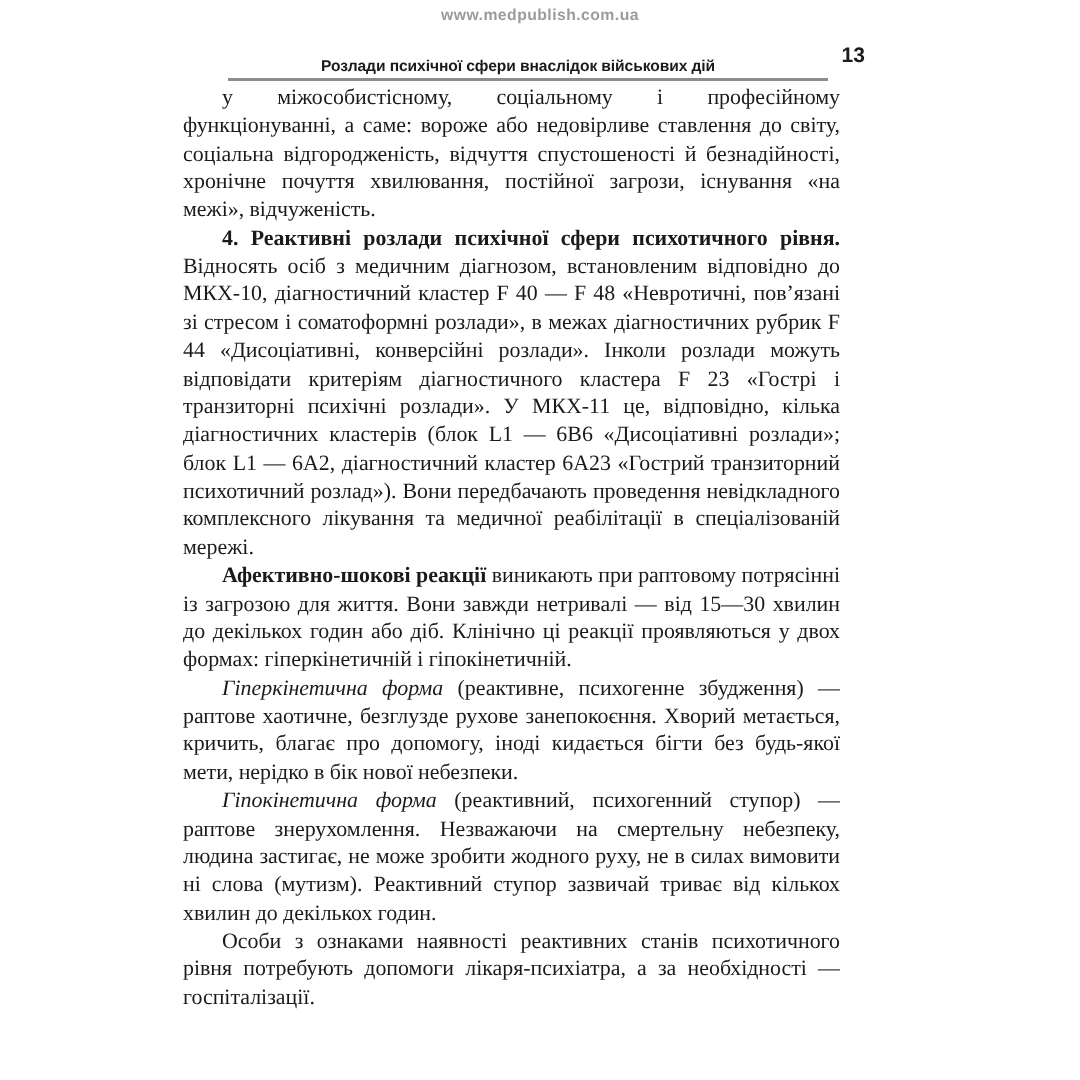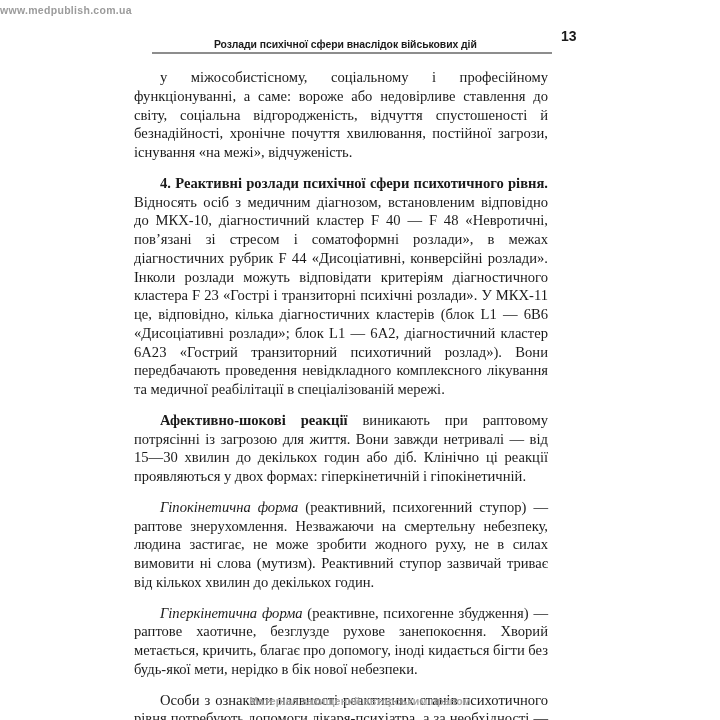--- a/index.html
+++ b/index.html
@@ -18,20 +18,21 @@
     color: #1a1a1a;
     box-sizing: border-box;
   }
 
   
   .site-url {
     position: absolute;
     top: 4px;
     left: 0;
     width: 720px;
+    text-align: center;
     font-family: "Liberation Sans", "DejaVu Sans", sans-serif;
     font-size: 10.5px;
     font-weight: 600;
     letter-spacing: 0.3px;
     color: #9b9b9b;
   }
 
   
   .running-head {
     position: absolute;
@@ -69,21 +70,21 @@
   }
 
   
   .body-col {
     position: absolute;
     top: 56px;
     left: 122px;
     width: 438px;
   }
   p.para {
-    margin: 12px;
+    margin: 0;
     font-size: 14.6px;
     line-height: 18.75px;
     text-align: justify;
     text-justify: inter-word;
     text-indent: 26px;
     hyphens: manual;
     word-spacing: -0.1px;
   }
   .run-bold-italic {
     font-weight: bold;
@@ -121,23 +122,22 @@
 
   <div class="body-col">
 
     <p class="para"><span>у міжособистісному, соціальному і професійному функціонуванні, а саме: вороже або недовірливе ставлення до світу, соціальна відгородженість, відчуття спустошеності й безнадійності, хронічне почуття хвилювання, постійної загрози, існування «на межі», відчуженість.</span></p>
 
     <p class="para"><span class="run-bold">4.</span> <span class="run-bold-italic">Реактивні розлади психічної сфери психотичного рівня.</span><span> Відносять осіб з медичним діагнозом, встановленим відповідно до МКХ-10, діагностичний кластер F 40 — F 48 «Невротичні, пов’язані зі стресом і соматоформні розлади», в межах діагностичних рубрик F 44 «Дисоціативні, конверсійні розлади». Інколи розлади можуть відповідати критеріям діагностичного кластера F 23 «Гострі і транзиторні психічні розлади». У МКХ-11 це, відповідно, кілька діагностичних кластерів (блок L1 — 6В6 «Дисоціативні розлади»; блок L1 — 6А2, діагностичний кластер 6А23 «Гострий транзиторний психотичний розлад»). Вони передбачають проведення невідкладного комплексного лікування та медичної реабілітації в спеціалізованій мережі.</span></p>
 
 
     <p class="para"><span class="run-bold-italic">Афективно-шокові реакції</span><span> виникають при раптовому потрясінні із загрозою для життя. Вони завжди нетривалі — від 15—30 хвилин до декількох годин або діб. Клінічно ці реакції проявляються у двох формах: гіперкінетичній і гіпокінетичній.</span></p>
 
+    <p class="para"><span class="run-italic">Гіперкінетична форма</span><span> (реактивне, психогенне збудження) — раптове хаотичне, безглузде рухове занепокоєння. Хворий метається, кричить, благає про допомогу, іноді кидається бігти без будь-якої мети, нерідко в бік нової небезпеки.</span></p>
+
     <p class="para"><span class="run-italic">Гіпокінетична форма</span><span> (реактивний, психогенний ступор) — раптове знерухомлення. Незважаючи на смертельну небезпеку, людина застигає, не може зробити жодного руху, не в силах вимовити ні слова (мутизм). Реактивний ступор зазвичай триває від кількох хвилин до декількох годин.</span></p>
-
-    <p class="para"><span class="run-italic">Гіперкінетична форма</span><span> (реактивне, психогенне збудження) — раптове хаотичне, безглузде рухове занепокоєння. Хворий метається, кричить, благає про допомогу, іноді кидається бігти без будь-якої мети, нерідко в бік нової небезпеки.</span></p>
 
     <p class="para"><span>Особи з ознаками наявності реактивних станів психотичного рівня потребують допомоги лікаря-психіатра, а за необхідності — госпіталізації.</span></p>
 
   </div>
 
-  <div class="footer-note">Матеріал захищений авторським правом</div>
 
 </div>
 
 </body></html>

